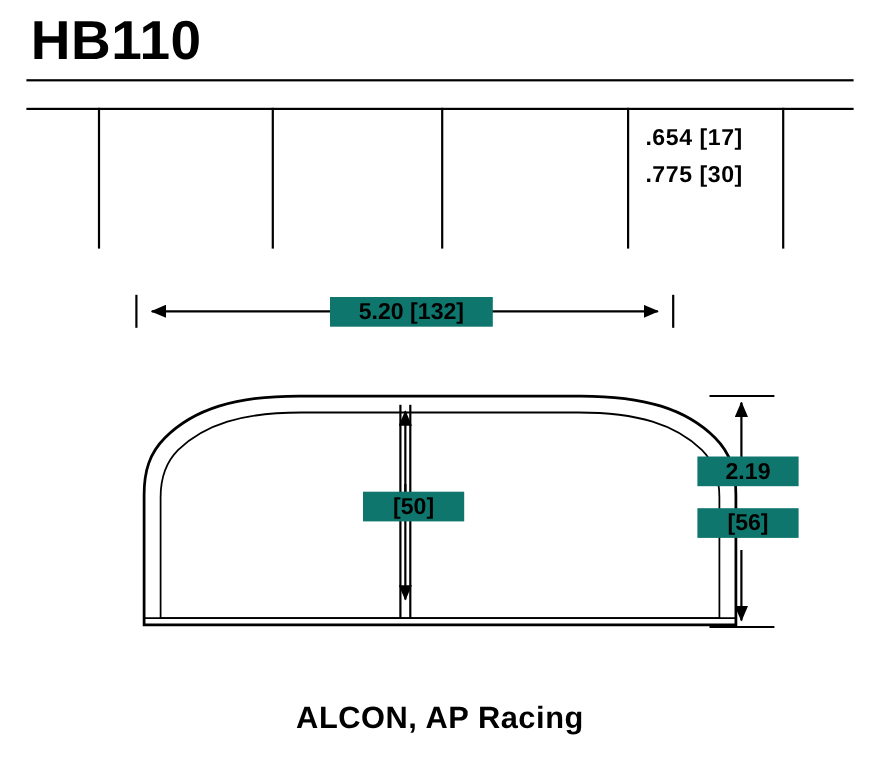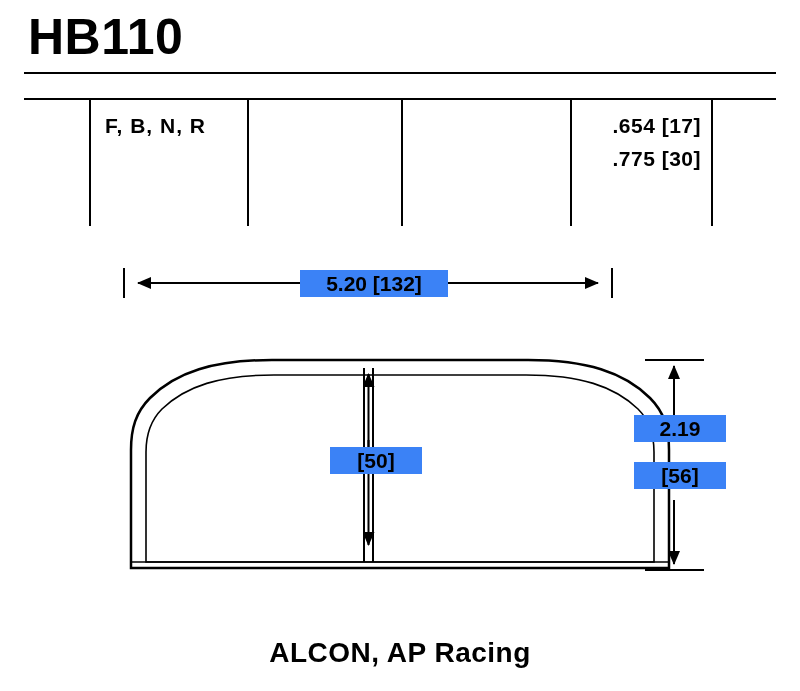--- a/index.html
+++ b/index.html
@@ -43,30 +43,30 @@
     font-size: 21px;
     font-weight: bold;
     line-height: 33px;
     letter-spacing: 1px;
   }
   .thickness-col {
     position: absolute;
     font-size: 21px;
     font-weight: bold;
     line-height: 33px;
-    text-align: right;
+    text-align: center;
     letter-spacing: 0.5px;
   }
   .dim-label {
     position: absolute;
     font-size: 21px;
     font-weight: bold;
     text-align: center;
     line-height: 27px;
-    background: #3b82f6;
+    background: #0f766e;
     padding: 0 6px;
   }
   .footer {
     position: absolute;
     left: 0;
     right: 0;
     bottom: 22px;
     text-align: center;
     font-size: 28px;
     font-weight: bold;
@@ -90,21 +90,20 @@
   <div class="hrule" style="left:24px; top:72px; width:752px;"></div>
   <div class="hrule" style="left:24px; top:98px; width:752px;"></div>
 
   <div class="vrule" style="left:89px; top:98px; height:128px;"></div>
   <div class="vrule" style="left:247px; top:98px; height:128px;"></div>
   <div class="vrule" style="left:401px; top:98px; height:128px;"></div>
   <div class="vrule" style="left:570px; top:98px; height:128px;"></div>
   <div class="vrule" style="left:711px; top:98px; height:128px;"></div>
 
   <div class="compound-col" style="left:105px; top:109px;">
-    <div>F, B, N, R</div>
   </div>
 
   <div class="thickness-col" style="left:561px; top:109px; width:140px;">
     <div>.654 [17]</div>
     <div>.775 [30]</div>
   </div>
 
   <svg class="layer" viewBox="0 0 800 691">
     <defs>
       <marker id="arrHead" markerWidth="14" markerHeight="12" refX="13" refY="6" orient="auto" markerUnits="userSpaceOnUse">

